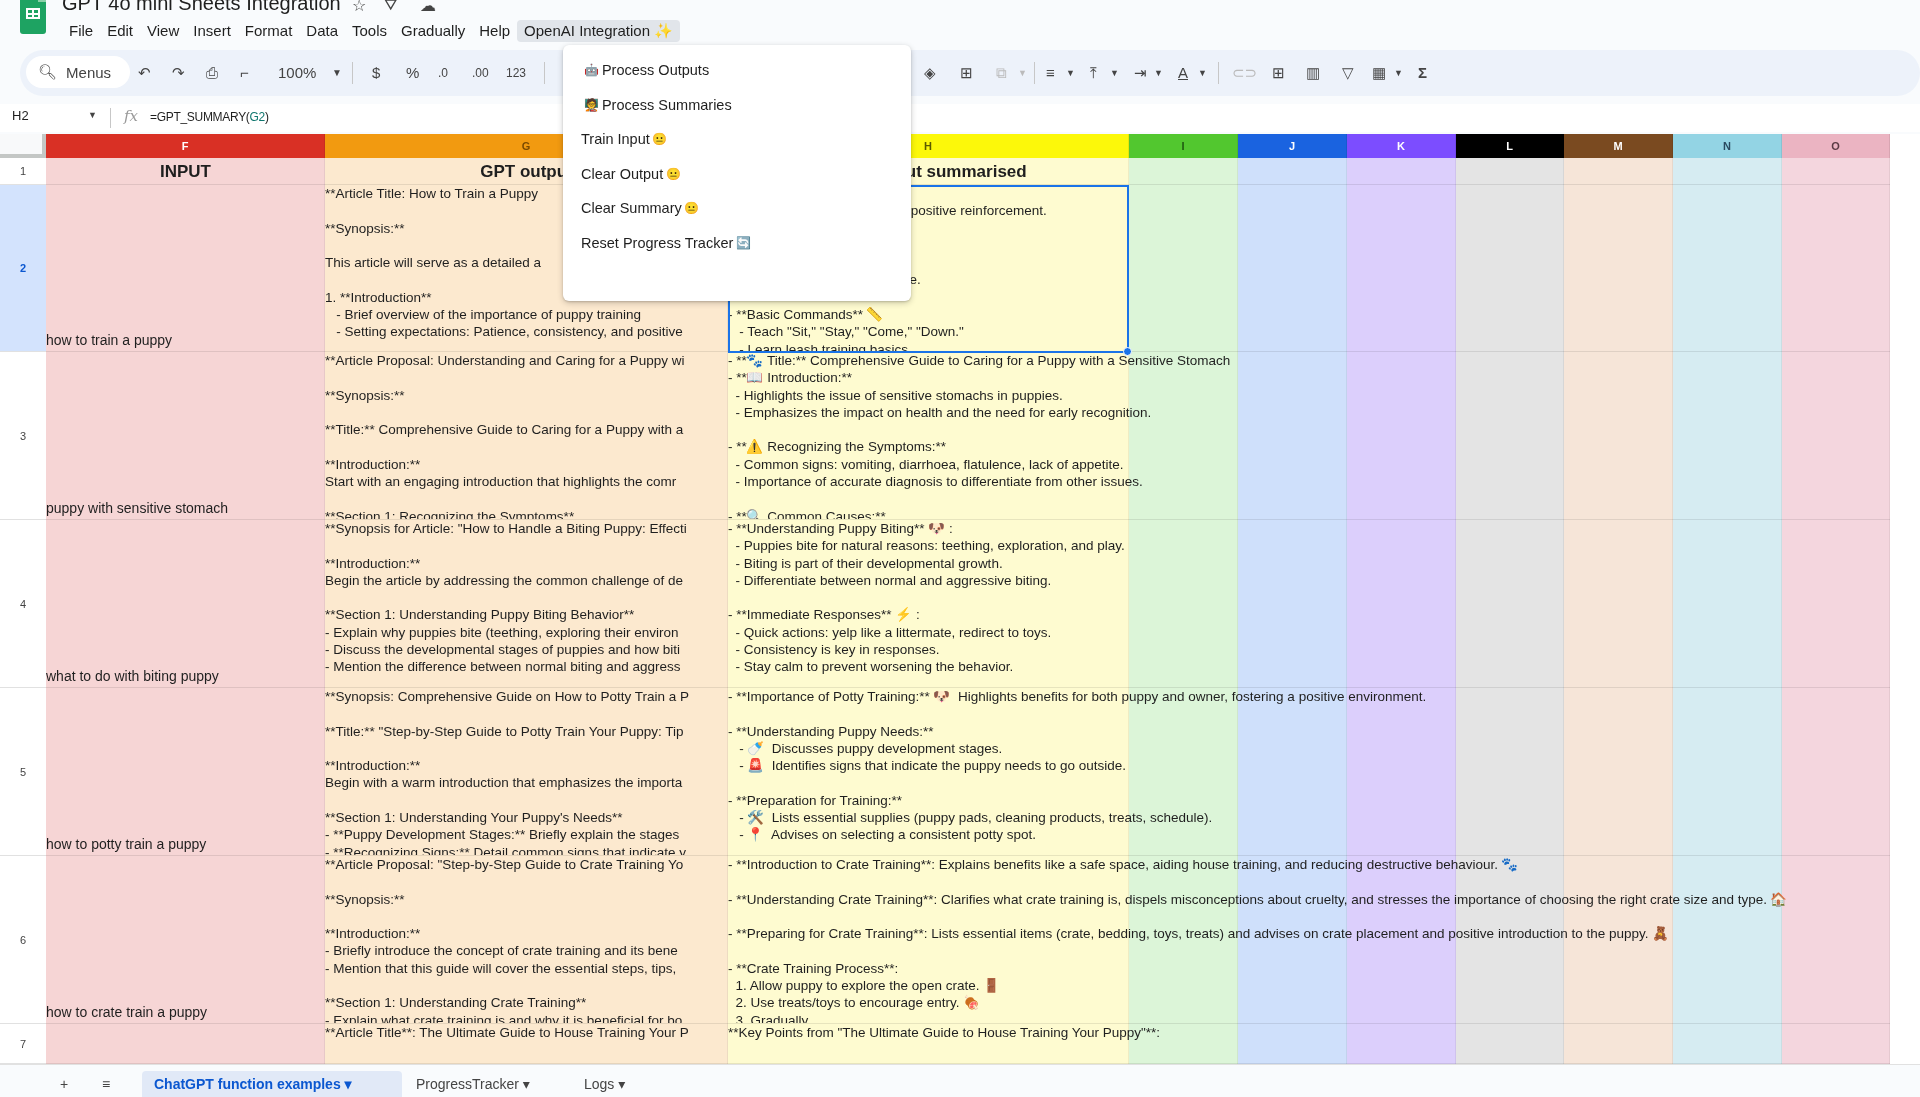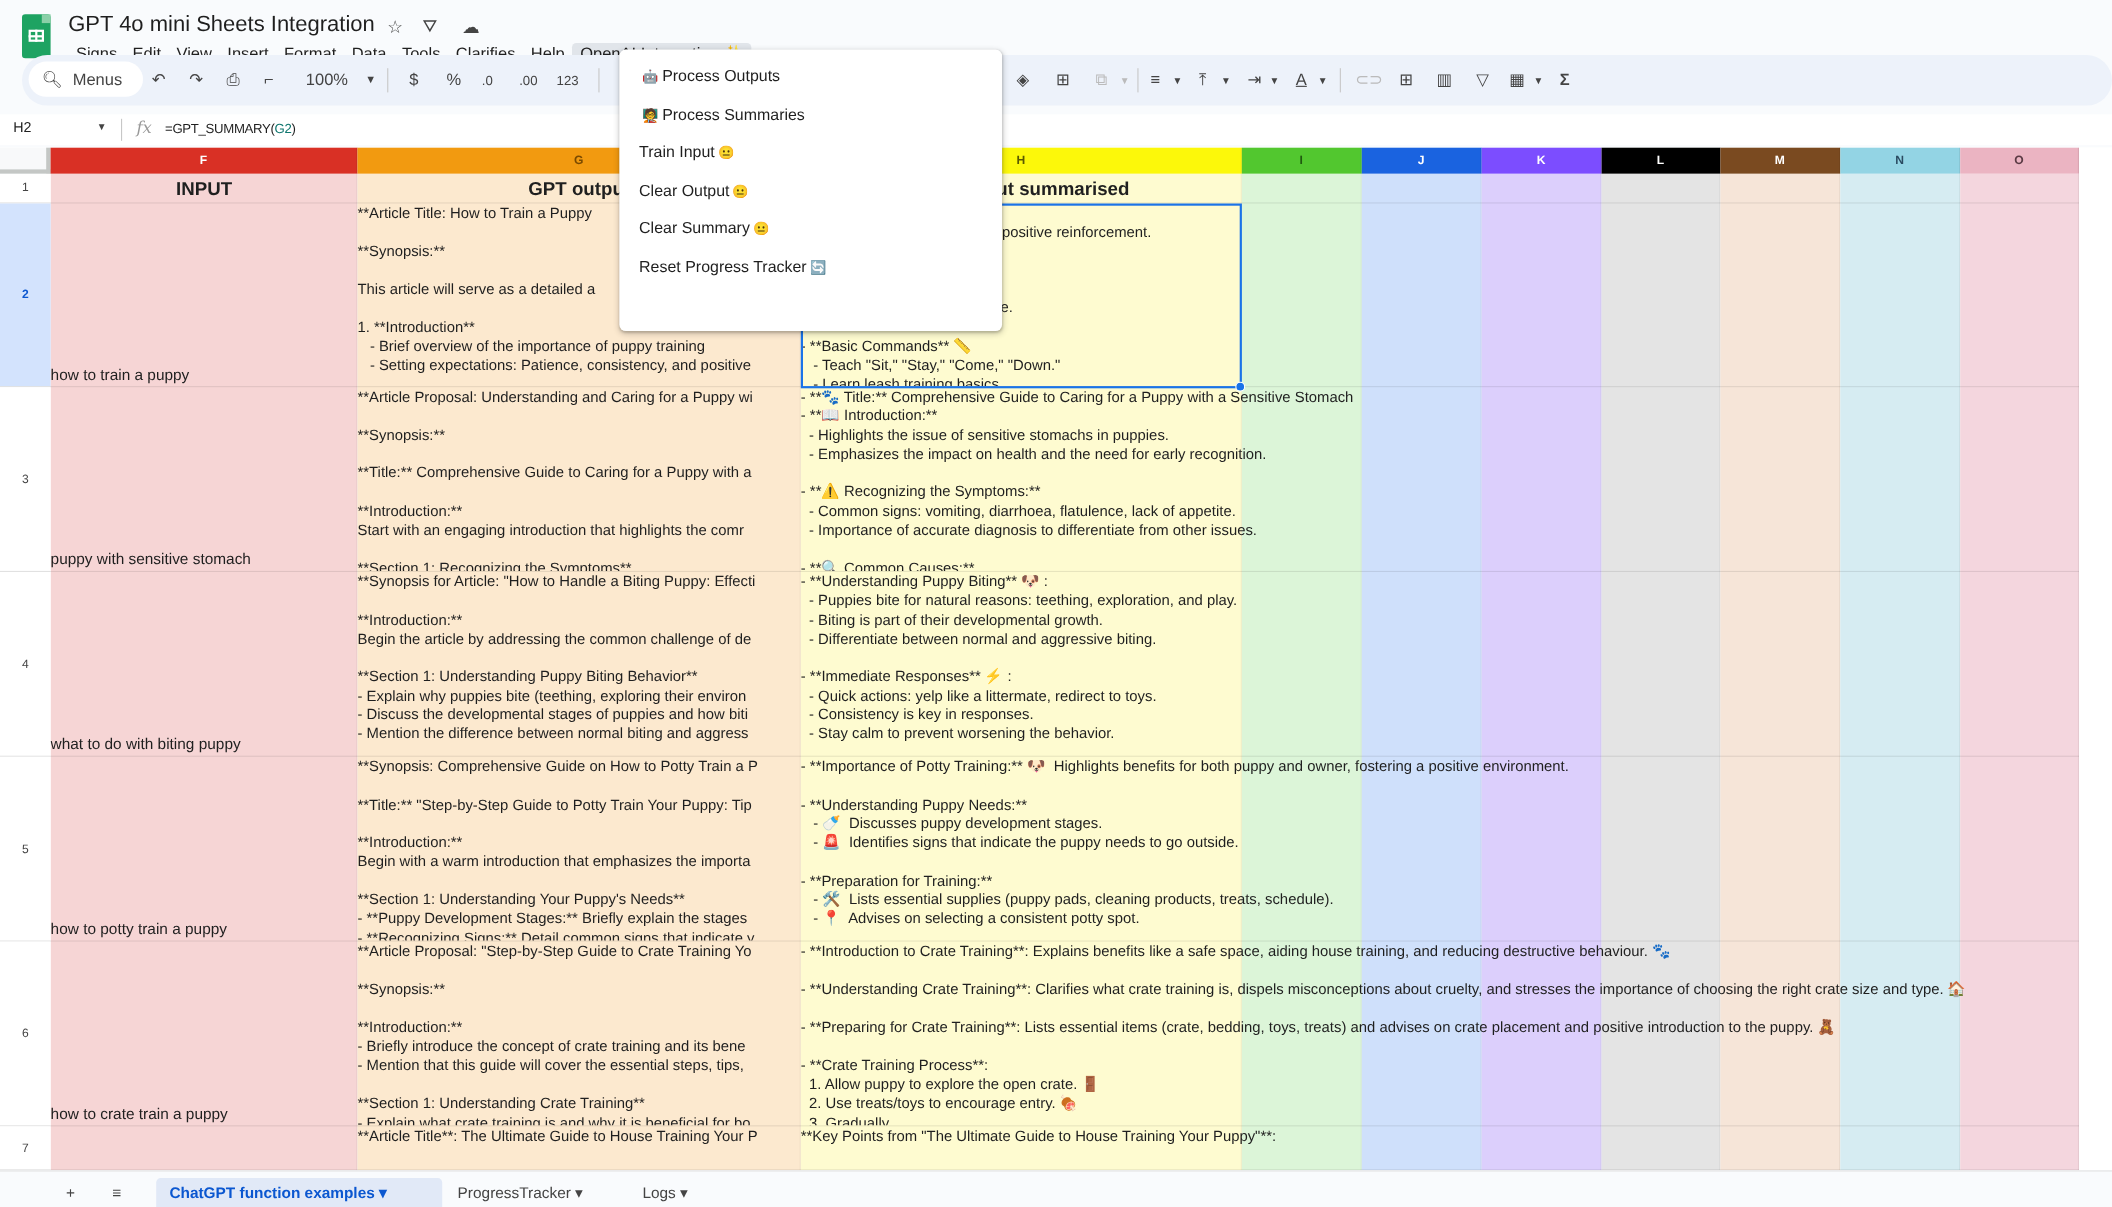--- a/index.html
+++ b/index.html
@@ -1,19 +1,19 @@
 <!DOCTYPE html>
 <html><head>
 <meta charset="utf-8">
 <style>
   * { box-sizing: border-box; margin: 0; padding: 0; }
   html, body { width: 1920px; height: 1097px; overflow: hidden; background: #f9fbfd; font-family: "Liberation Sans", sans-serif; color: #1f1f1f; }
 
   
-  #titlebar { position: absolute; left: 0; top: 0; width: 1920px; height: 48px; background: #f9fbfd; margin-top: 19px; }
+  #titlebar { position: absolute; left: 0; top: 0; width: 1920px; height: 48px; background: #f9fbfd; }
   #logo { position: absolute; left: 20px; top: -6px; width: 26px; height: 40px; background: #1ea362; border-radius: 3px; }
   #logo::before { content: ""; position: absolute; right: 0; top: 0; width: 8px; height: 8px; background: #8bd0a8; }
   #logo .grid { position: absolute; left: 6px; top: 14px; width: 14px; height: 11px; border: 2px solid #fff; }
   #logo .grid::before { content: ""; position: absolute; left: 4px; top: -2px; width: 2px; height: 11px; background: #fff; }
   #logo .grid::after { content: ""; position: absolute; left: -2px; top: 2.5px; width: 14px; height: 2px; background: #fff; }
   #doc-title { position: absolute; left: 62px; top: -8px; font-size: 20px; color: #1f1f1f; }
   .title-icon { position: absolute; top: -4px; font-size: 16px; color: #444; }
   #menubar { position: absolute; left: 62px; top: 20px; height: 22px; display: flex; }
   .menu-item { font-size: 15px; color: #1f1f1f; padding: 0 7px; line-height: 22px; white-space: nowrap; }
   .menu-item.active { background: #e1e5ea; border-radius: 4px; }
@@ -65,28 +65,28 @@
 
 <div id="titlebar">
   <div id="logo">
       <div class="grid"></div>
     </div>
   <div id="doc-title">GPT 4o mini Sheets Integration</div>
   <span class="title-icon" style="left:352px;">☆</span>
   <span class="title-icon" style="left:384px;">⛛</span>
   <span class="title-icon" style="left:420px;">☁</span>
   <div id="menubar">
-    <span class="menu-item">Signs</span>
+    <span class="menu-item">File</span>
     <span class="menu-item">Edit</span>
     <span class="menu-item">View</span>
     <span class="menu-item">Insert</span>
     <span class="menu-item">Format</span>
     <span class="menu-item">Data</span>
     <span class="menu-item">Tools</span>
-    <span class="menu-item">Clarifies</span>
+    <span class="menu-item">Gradually</span>
     <span class="menu-item">Help</span>
     <span class="menu-item active">OpenAI Integration ✨</span>
   </div>
 </div>
 
 <div id="toolbar">
   <div id="search-menus">
     <span class="mag">🔍︎</span>
     <span>Menus</span>
   </div>

